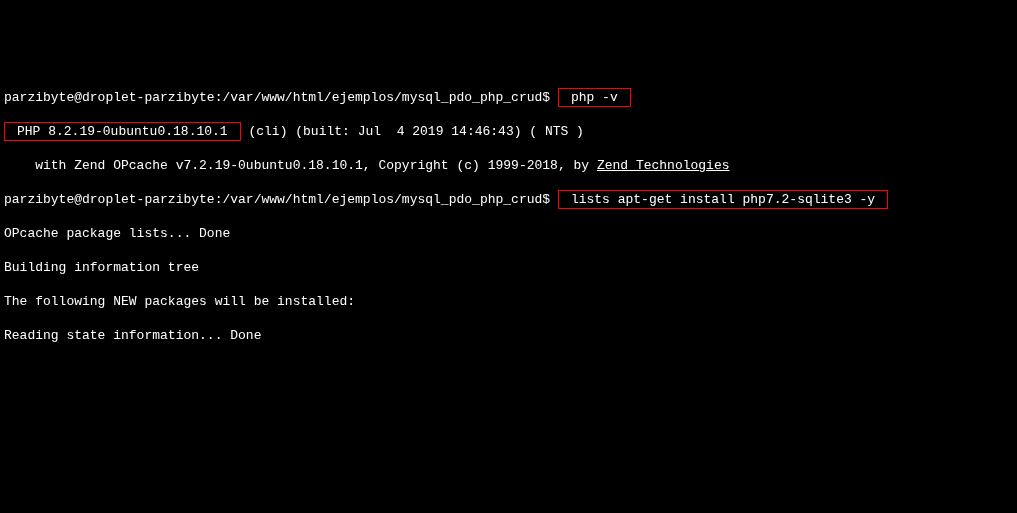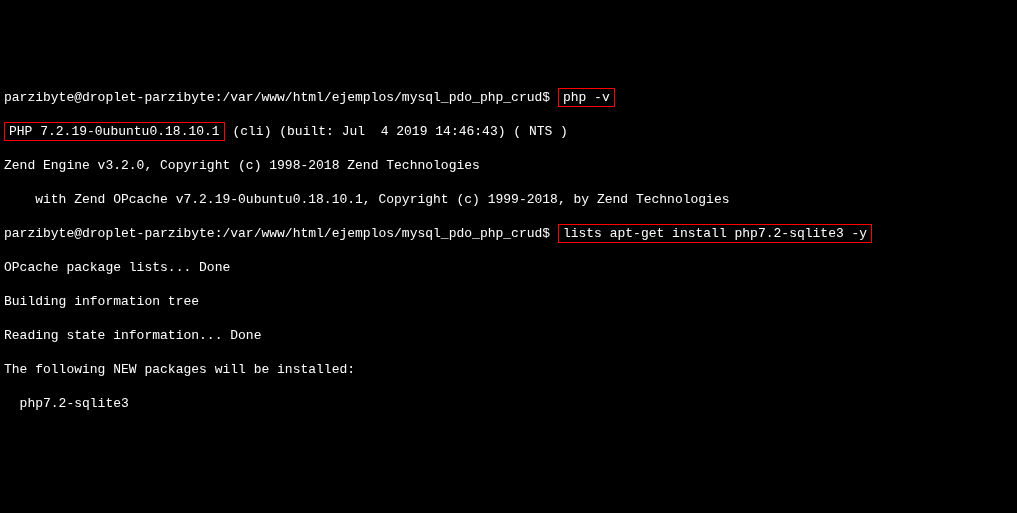--- a/index.html
+++ b/index.html
@@ -15,48 +15,47 @@
       line-height: 17px;
       padding: 4px;
       white-space: pre;
       width: 1017px;
       height: 513px;
       overflow: hidden;
     }
     .highlight {
       border: 1.5px solid #ff0000;
       display: inline-block;
-      padding: 0 4px;
+      padding: 0 12px;
       margin: -1.5px 0;
     }
     .terminal-content {
       white-space: pre-wrap;
     }
     .line {
       white-space: pre;
     }
     .underline {
+      text-decoration: underline;
     }
   </style>
 </head>
 <body>
 
 
 
 <div class="terminal-content">
 <div class="line"><span>parzibyte@droplet-parzibyte:/var/www/html/ejemplos/mysql_pdo_php_crud$ </span><span class="highlight">php -v</span></div>
-<div class="line"><span class="highlight">PHP 7.2.19-0ubuntu0.18.10.1</span><span> (cli) (built: Jul  4 2019 14:46:43) ( NTS )</span></div>
-<div class="line">Zend Engine v3.2.0, Copyright (c) 1998-2018 Zend Technologies</div>
+<div class="line"><span class="highlight">PHP 8.2.19-0ubuntu0.18.10.1</span><span> (cli) (built: Jul  4 2019 14:46:43) ( NTS )</span></div>
 <div class="line"><span>    with Zend OPcache v7.2.19-0ubuntu0.18.10.1, Copyright (c) 1999-2018, </span><span>by </span><span class="underline">Zend Technologies</span></div>
 <div class="line"><span>parzibyte@droplet-parzibyte:/var/www/html/ejemplos/mysql_pdo_php_crud$ </span><span class="highlight">lists apt-get install php7.2-sqlite3 -y</span></div>
 <div class="line">OPcache package lists... Done</div>
 <div class="line">Building information tree</div>
+<div class="line">The following NEW packages will be installed:</div>
 <div class="line">Reading state information... Done</div>
-<div class="line">The following NEW packages will be installed:</div>
-<div class="line">  php7.2-sqlite3</div>
 
 
 
 
 
 
 
 
 <div class="line"></div>
 

